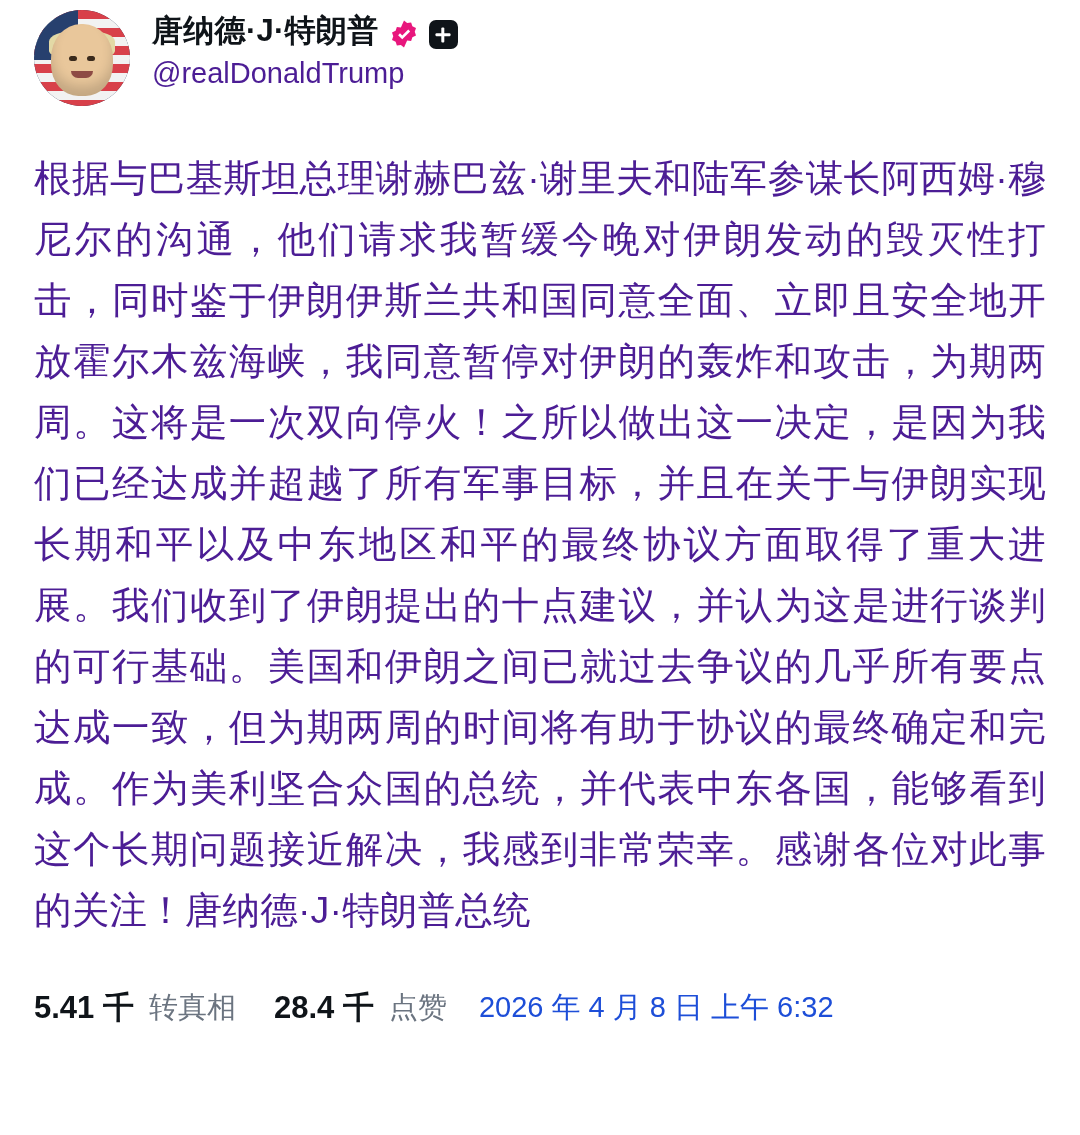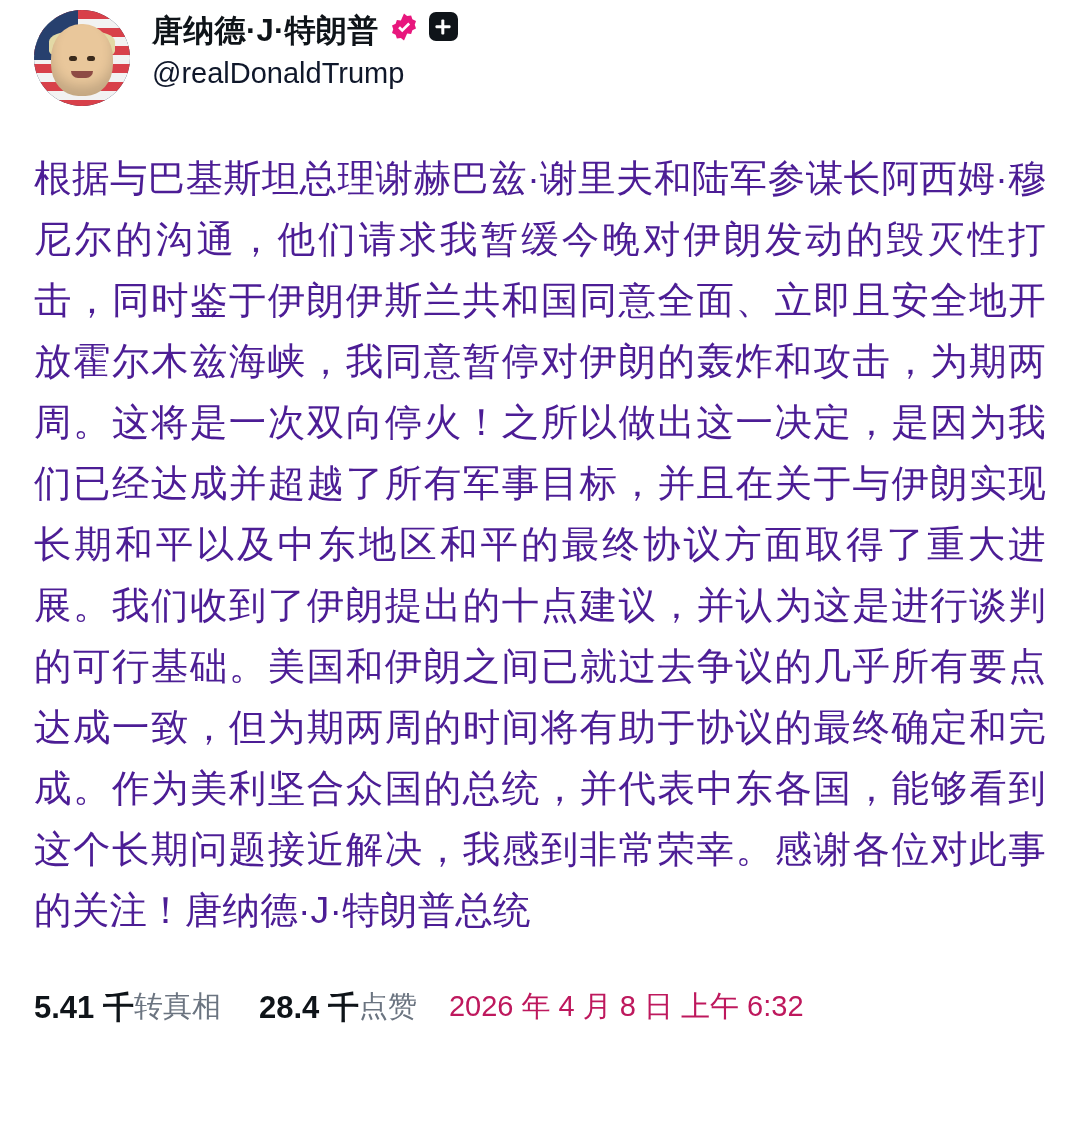--- a/index.html
+++ b/index.html
@@ -92,21 +92,21 @@
     border-radius: 0 0 10px 10px;
     background: #8d4a44;
   }
   .names {
     margin-left: 22px;
     padding-top: 4px;
     min-width: 0;
   }
   .nameline {
     display: flex;
-    align-items: flex-start;
+    align-items: flex-end;
     gap: 10px;
   }
   .displayname {
     font-size: 31px;
     font-weight: bold;
     letter-spacing: 0.3px;
     color: #0f1419;
     line-height: 1.2;
     white-space: nowrap;
   }
@@ -137,55 +137,55 @@
     width: 15px; height: 3.4px;
   }
   .plusbadge::after {
     left: 50%; top: 50%;
     transform: translate(-50%, -50%);
     width: 3.4px; height: 15px;
   }
   .handle {
     margin-top: 7px;
     font-size: 29px;
-    color: #0f172a;
+    color: #4c1d95;
     line-height: 1.2;
     white-space: nowrap;
   }
   .body-text {
     margin-top: 42px;
     font-size: 37.5px;
     line-height: 61px;
     color: #4c1d95;
     letter-spacing: 0.2px;
     text-align: justify;
     word-break: break-all;
   }
   .footer {
     margin-top: 46px;
     display: flex;
-    align-items: flex-start;
+    align-items: center;
     gap: 0;
     white-space: nowrap;
     padding-bottom: 18px;
   }
   .stat-num {
     font-size: 31px;
     font-weight: bold;
     color: #0f1419;
   }
   .stat-label {
     font-size: 29px;
     color: #6b7480;
-    margin-left: 0;
+    margin-left: 15px;
   }
   .stat-gap { width: 38px; display: inline-block; }
   .timestamp {
     font-size: 29px;
-    color: #be185d;
+    color: #1d4ed8;
     margin-left: 32px;
   }
 </style>
 </head>
 <body>
 
 <div class="post">
 
   <div class="header">
 

